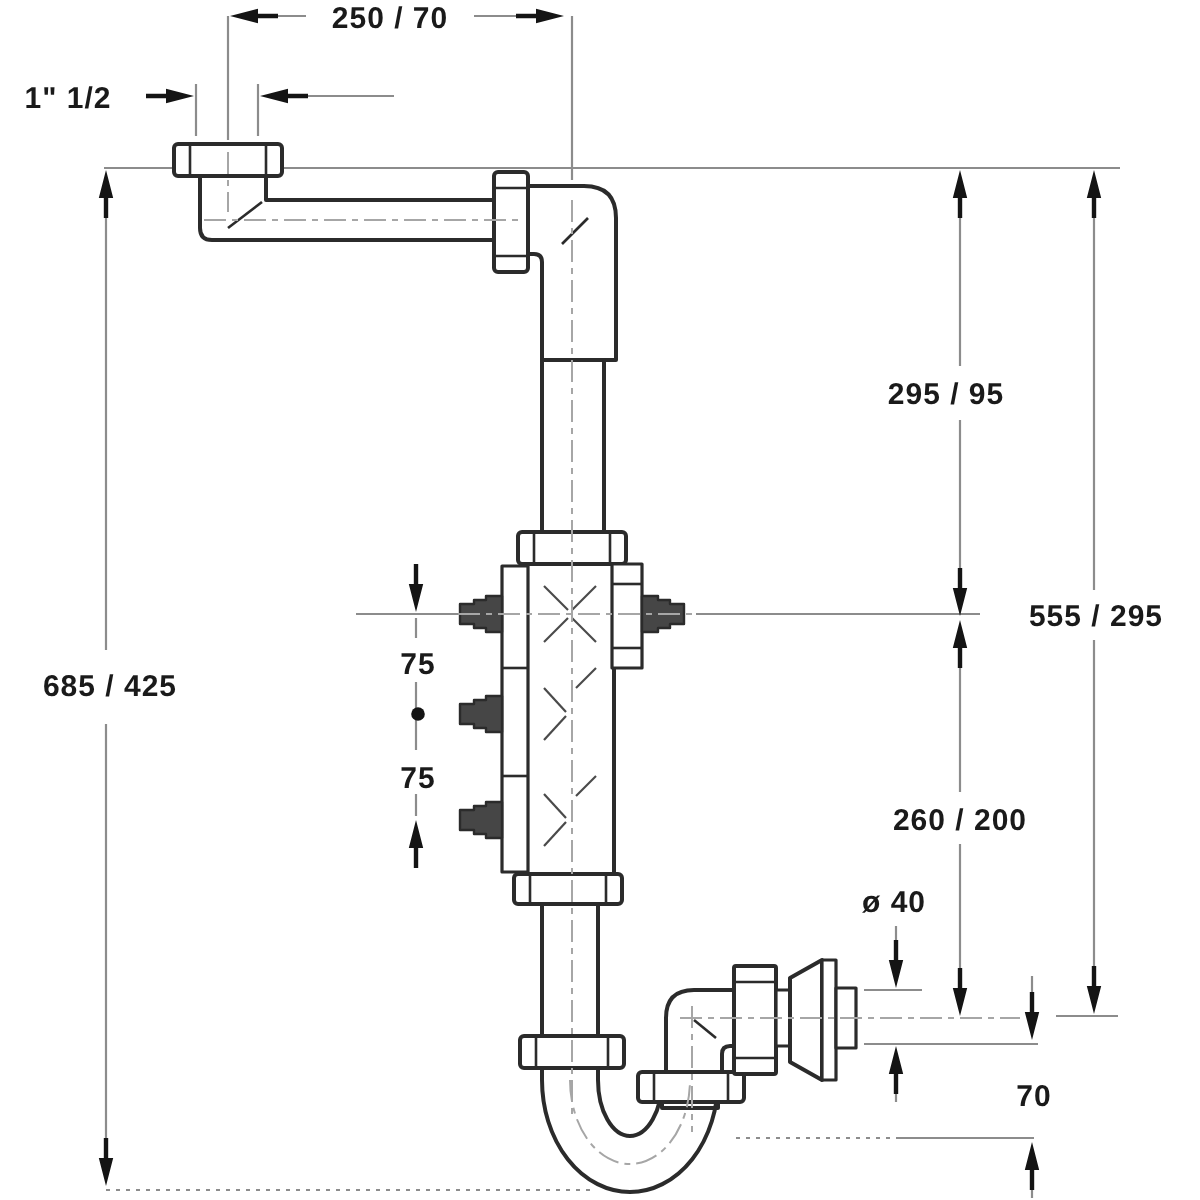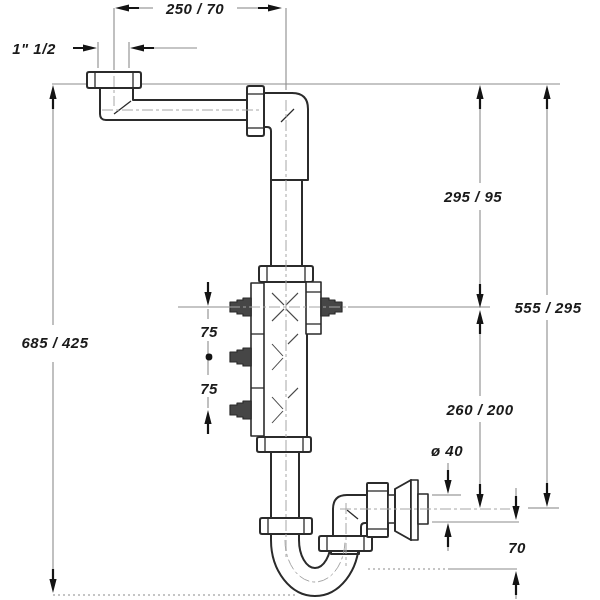--- a/index.html
+++ b/index.html
@@ -4,21 +4,21 @@
 <style>
   :root{
     --c-outline:#2b2b2b;
     --c-dimension-line:#8c8c8c;
     --c-centerline:#a6a6a6;
     --c-arrow:#141414;
     --c-text:#1a1a1a;
     --c-background:#ffffff;
   }
   html,body{margin:0;padding:0;background:var(--c-background);}
-  .stage{width:600px;height:600px;background:var(--c-background);position:relative;overflow:hidden;font-style:italic;}
+  .stage{width:600px;height:600px;background:var(--c-background);position:relative;overflow:hidden;}
   svg{display:block;}
   .pipe{fill:#ffffff;stroke:var(--c-outline);stroke-width:2;stroke-linejoin:round;}
   .pipe-thin{fill:#ffffff;stroke:var(--c-outline);stroke-width:1.6;stroke-linejoin:round;}
   .detail{fill:none;stroke:var(--c-outline);stroke-width:1.3;}
   .inner{fill:none;stroke:#4a4a4a;stroke-width:1.1;}
   .barb{fill:#464646;stroke:var(--c-outline);stroke-width:1.2;stroke-linejoin:round;}
   .dim{fill:none;stroke:var(--c-dimension-line);stroke-width:1.1;}
   .dim-dot{fill:none;stroke:var(--c-dimension-line);stroke-width:1.1;stroke-dasharray:2 3;}
   .cl{fill:none;stroke:var(--c-centerline);stroke-width:1;stroke-dasharray:11 3 3 3;}
   .arrow{fill:var(--c-arrow);stroke:none;}

